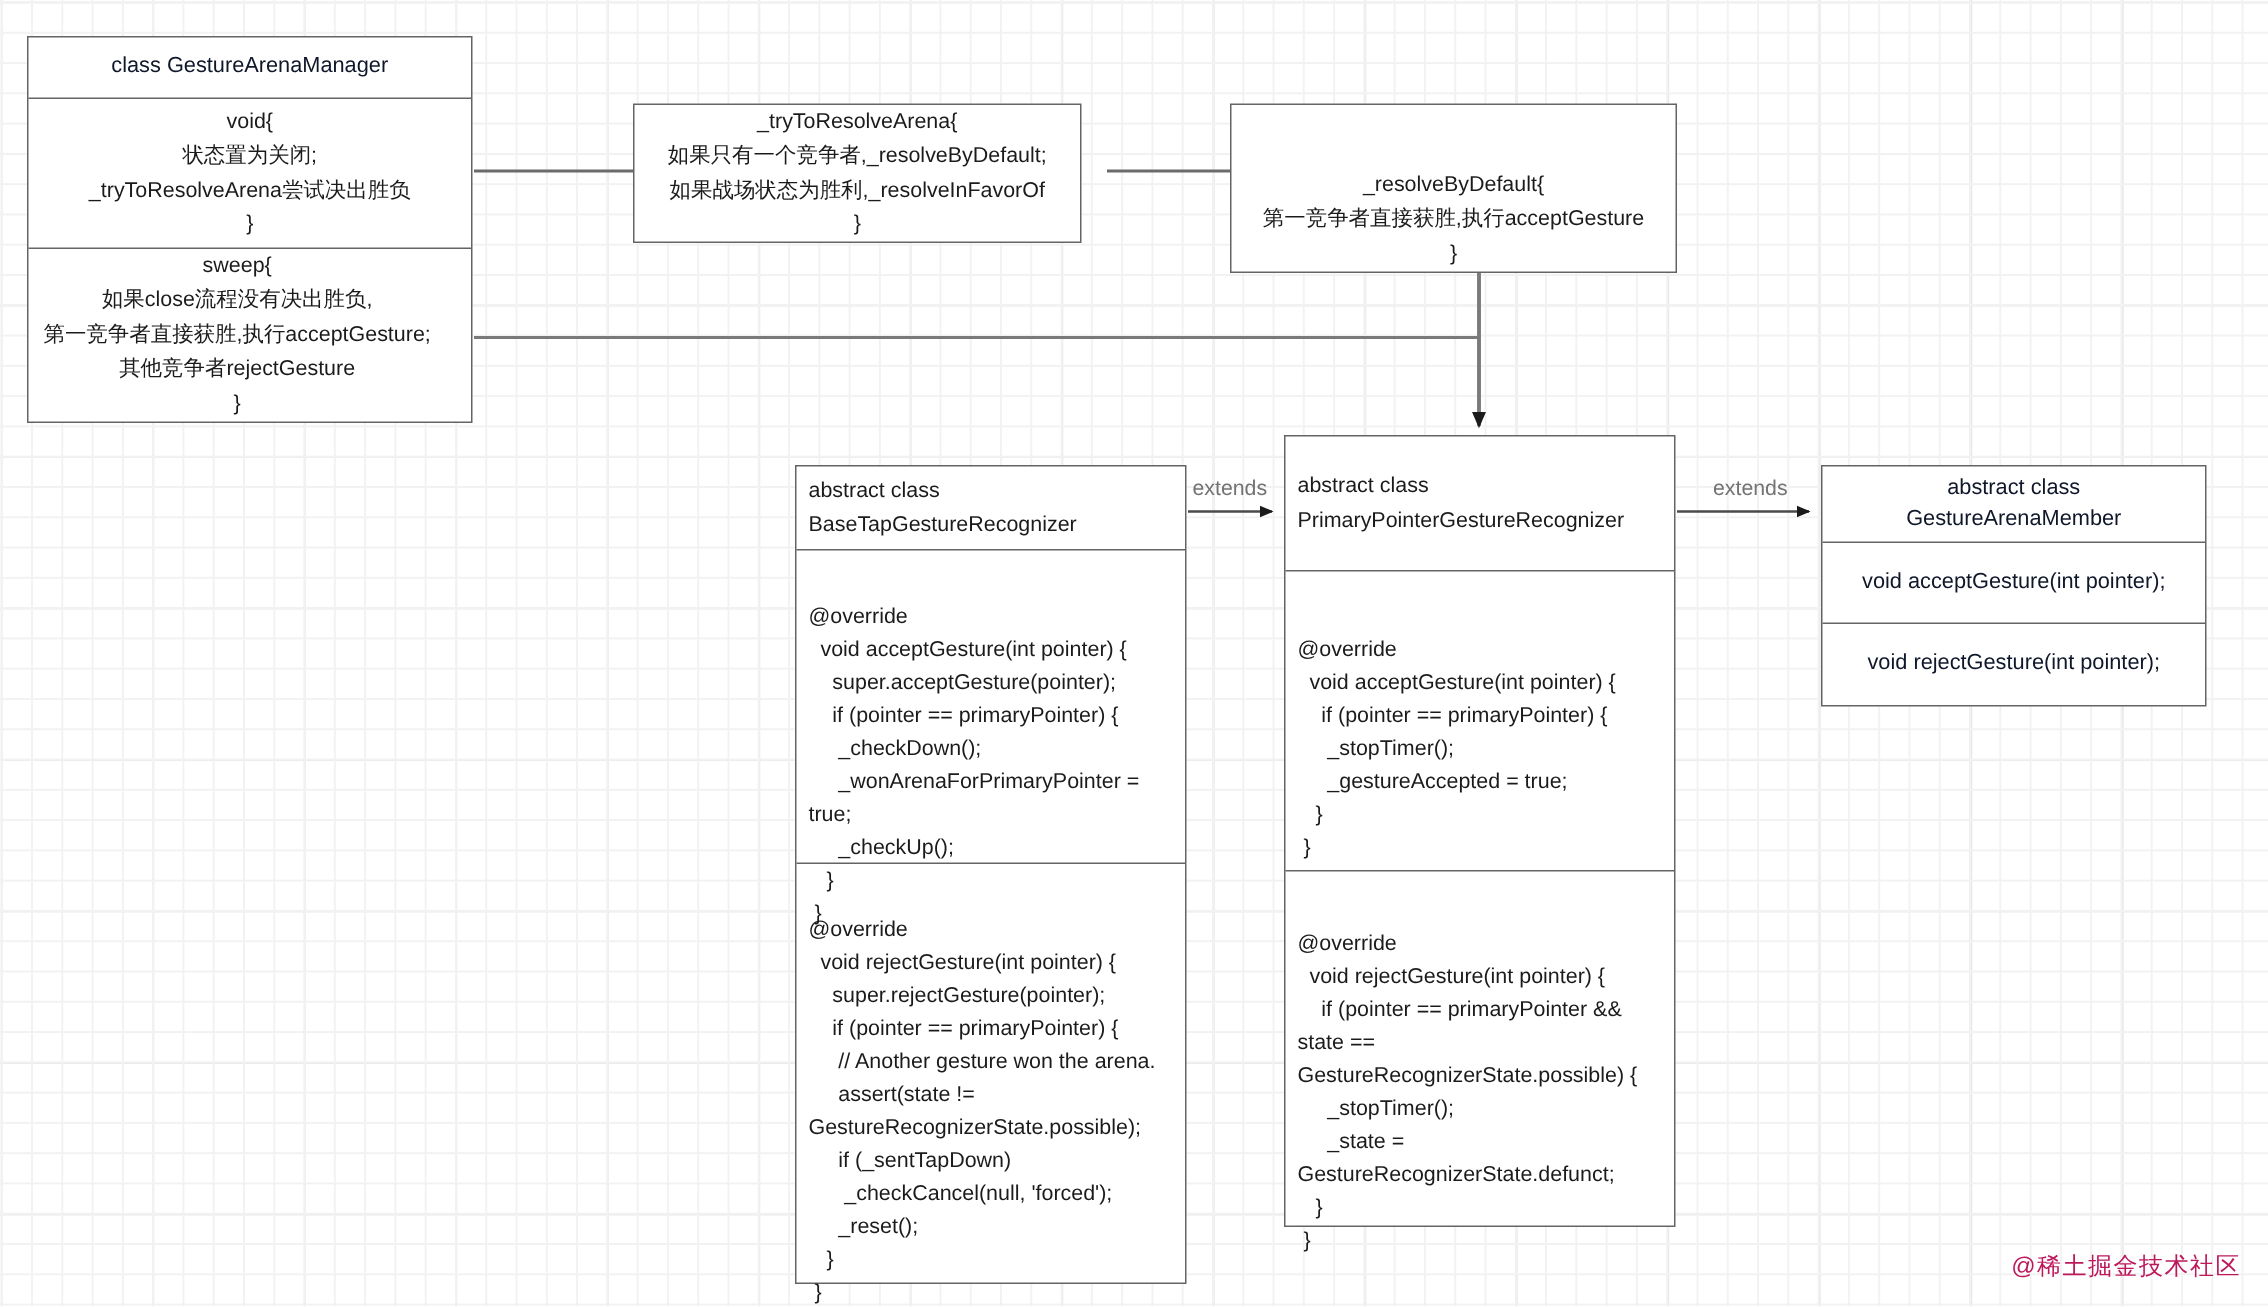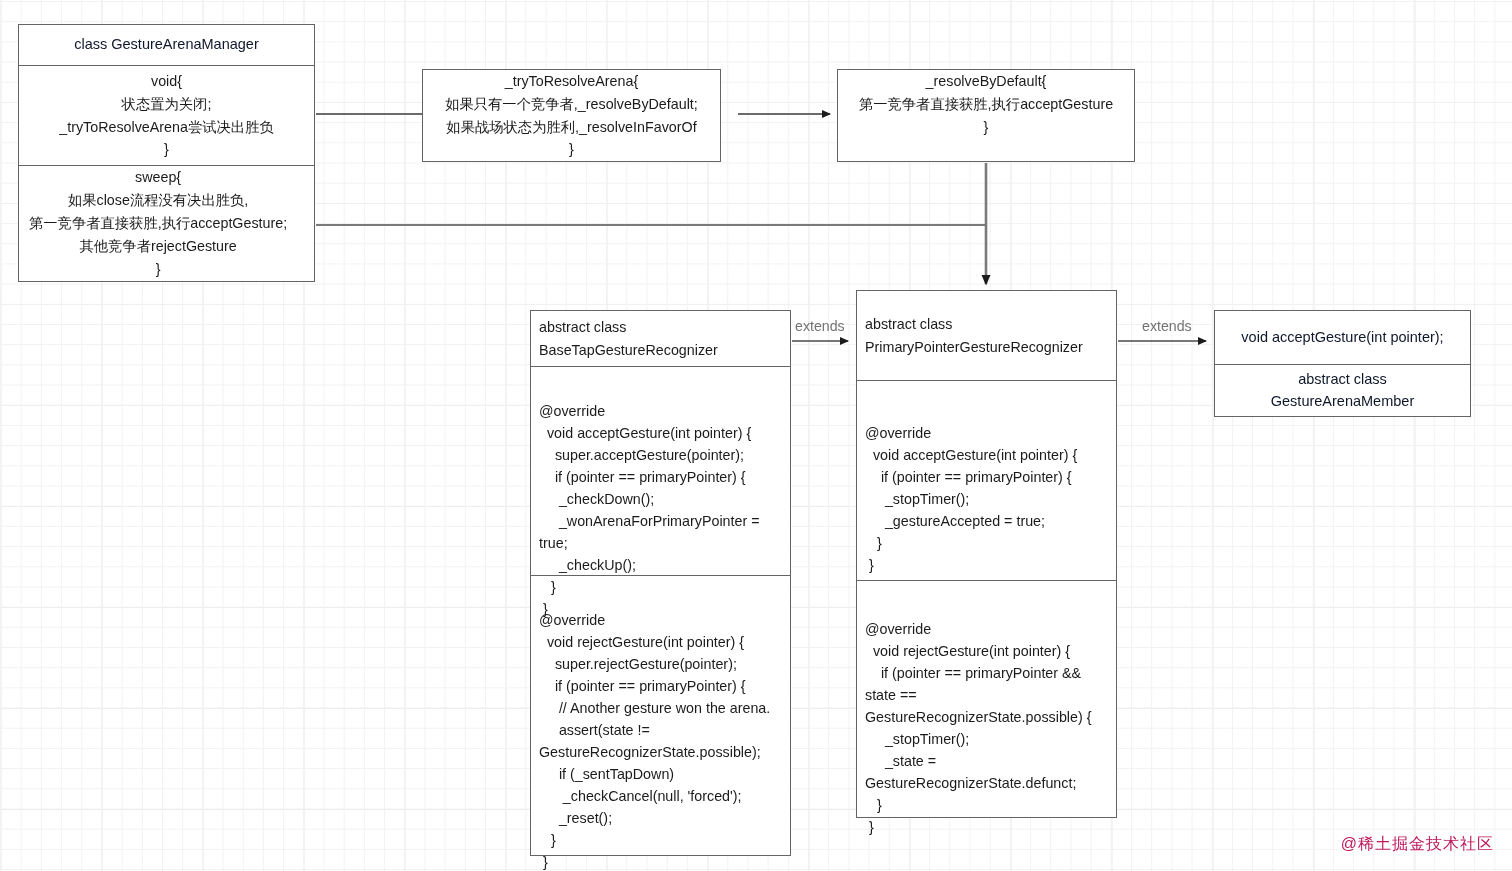--- a/index.html
+++ b/index.html
@@ -89,22 +89,22 @@
   }
 
   
   #node-arena-manager { left: 18px;   top: 24px;  width: 297px; }
   #node-arena-manager .sec-title { height: 41px; display: flex; align-items: center; justify-content: center; }
   #node-arena-manager .sec-close { height: 100px; display: flex; align-items: center; justify-content: center; }
   #node-arena-manager .sec-sweep { height: 115px; display: flex; align-items: center; }
 
   #node-try-resolve { left: 422px; top: 69px;  width: 299px; height: 93px;
                       display: flex; align-items: center; justify-content: center; }
-  #node-resolve-default { left: 837px; top: 69px; width: 298px; height: 93px;
-                      display: flex; align-items: flex-start; justify-content: center; }
+  #node-resolve-default { left: 820px; top: 69px; width: 298px; height: 113px;
+                      display: flex; align-items: flex-end; justify-content: center; }
 
   #node-basetap { left: 530px; top: 310px; width: 261px; height: 546px; }
   #node-basetap .sec-title { height: 56px; display: flex; align-items: center; padding-left: 8px; }
   #node-basetap .sec-accept { height: 209px; padding: 10px 8px 6px 8px; }
   #node-basetap .sec-reject { height: 279px; padding: 10px 8px 6px 8px; }
 
   #node-primary { left: 856px; top: 290px; width: 261px; height: 528px; }
   #node-primary .sec-title { height: 90px; display: flex; align-items: center; padding-left: 8px; }
   #node-primary .sec-accept { height: 200px; padding: 18px 8px 6px 8px; }
   #node-primary .sec-reject { height: 236px; padding: 14px 8px 6px 8px; }
@@ -257,20 +257,21 @@
   void rejectGesture(int pointer) {
     if (pointer == primaryPointer &amp;&amp; state == GestureRecognizerState.possible) {
      _stopTimer();
      _state = GestureRecognizerState.defunct;
    }
  }</div>
   </div>
 </div>
 
 <div class="node" id="node-member">
+  <div class="sec sec-title sec-center title-row">abstract class GestureArenaMember</div>
   <div class="sec sec-m sec-center title-row">void acceptGesture(int pointer);</div>
-  <div class="sec sec-title sec-center title-row">abstract class GestureArenaMember</div>
+  <div class="sec sec-m sec-center title-row">void rejectGesture(int pointer);</div>
 </div>
 
 <div class="edge-label" id="lbl-extends-1">extends</div>
 <div class="edge-label" id="lbl-extends-2">extends</div>
 
 <div id="watermark">@稀土掘金技术社区</div>
 
 </body></html>

